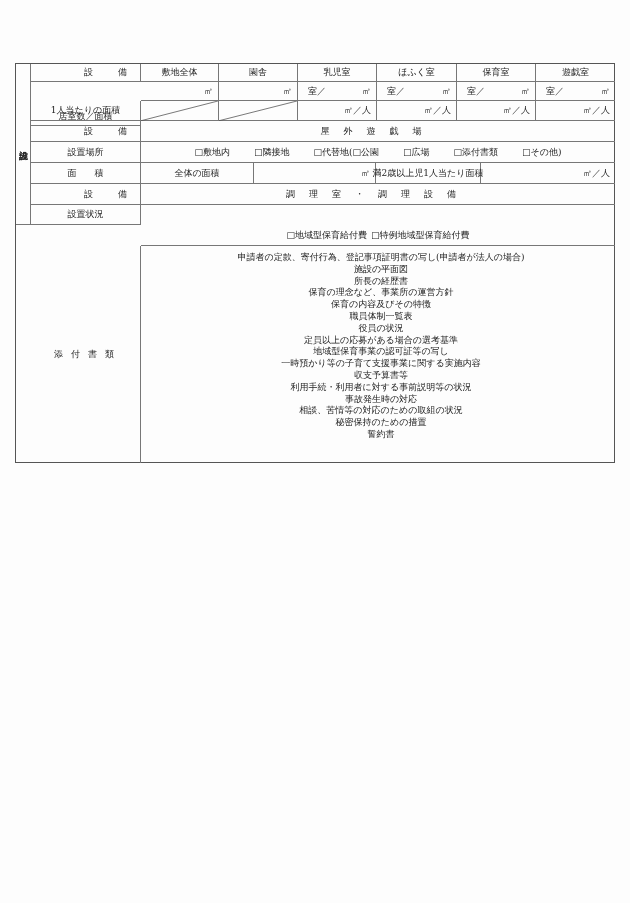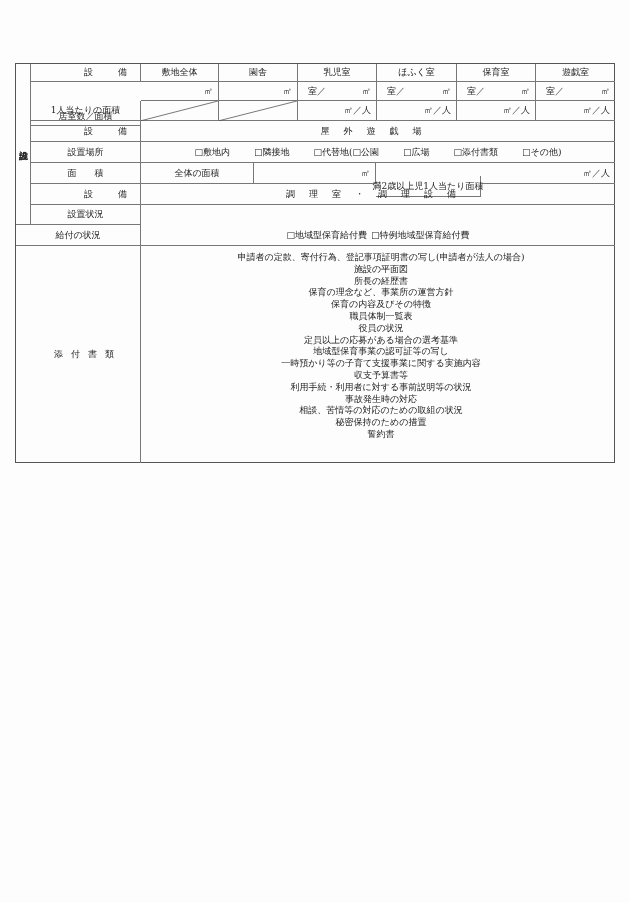--- a/index.html
+++ b/index.html
@@ -110,35 +110,34 @@
     <span class="gap">□その他)</span>
   </div>
 
   <div class="cell" style="left:15px;top:99px;width:110px;height:21px;">
     <span style="white-space:pre">面　　積</span>
   </div>
   <div class="cell" style="left:125px;top:99px;width:113px;height:21px;">全体の面積</div>
   <div class="cell right" style="left:238px;top:99px;width:122px;height:21px;">
     <span>㎡</span>
   </div>
-  <div class="cell" style="left:360px;top:112px;width:105px;height:21px;">満2歳以上児1人当たり面積</div>
+  <div class="cell" style="left:360px;top:99px;width:105px;height:21px;">満2歳以上児1人当たり面積</div>
   <div class="cell right noright" style="left:465px;top:99px;width:134px;height:21px;">
     <span>㎡／人</span>
   </div>
 
   <div class="cell right" style="left:15px;top:120px;width:110px;height:21px;">
     <span class="spc">設　備</span>
   </div>
   <div class="cell noright" style="left:125px;top:120px;width:474px;height:21px;">
     <span class="spc2">調理室・調理設備</span>
   </div>
 
   <div class="cell" style="left:15px;top:141px;width:110px;height:20px;">設置状況</div>
 
-  <div class="cell" style="left:0;top:161px;width:125px;height:21px;">給付の状況</div>
   <div class="cell noright" style="left:125px;top:161px;width:474px;height:21px;">
     <span>□地域型保育給付費</span>
     <span style="margin-left:4px">□特例地域型保育給付費</span>
   </div>
 
   <div class="cell nobottom" style="left:0;top:182px;width:125px;height:217px;">
     <span class="spc">添付書類</span>
   </div>
   <div class="cell list noright nobottom" style="left:125px;top:182px;width:474px;height:217px;">
     <span>申請者の定款、寄付行為、登記事項証明書の写し(申請者が法人の場合)</span>

